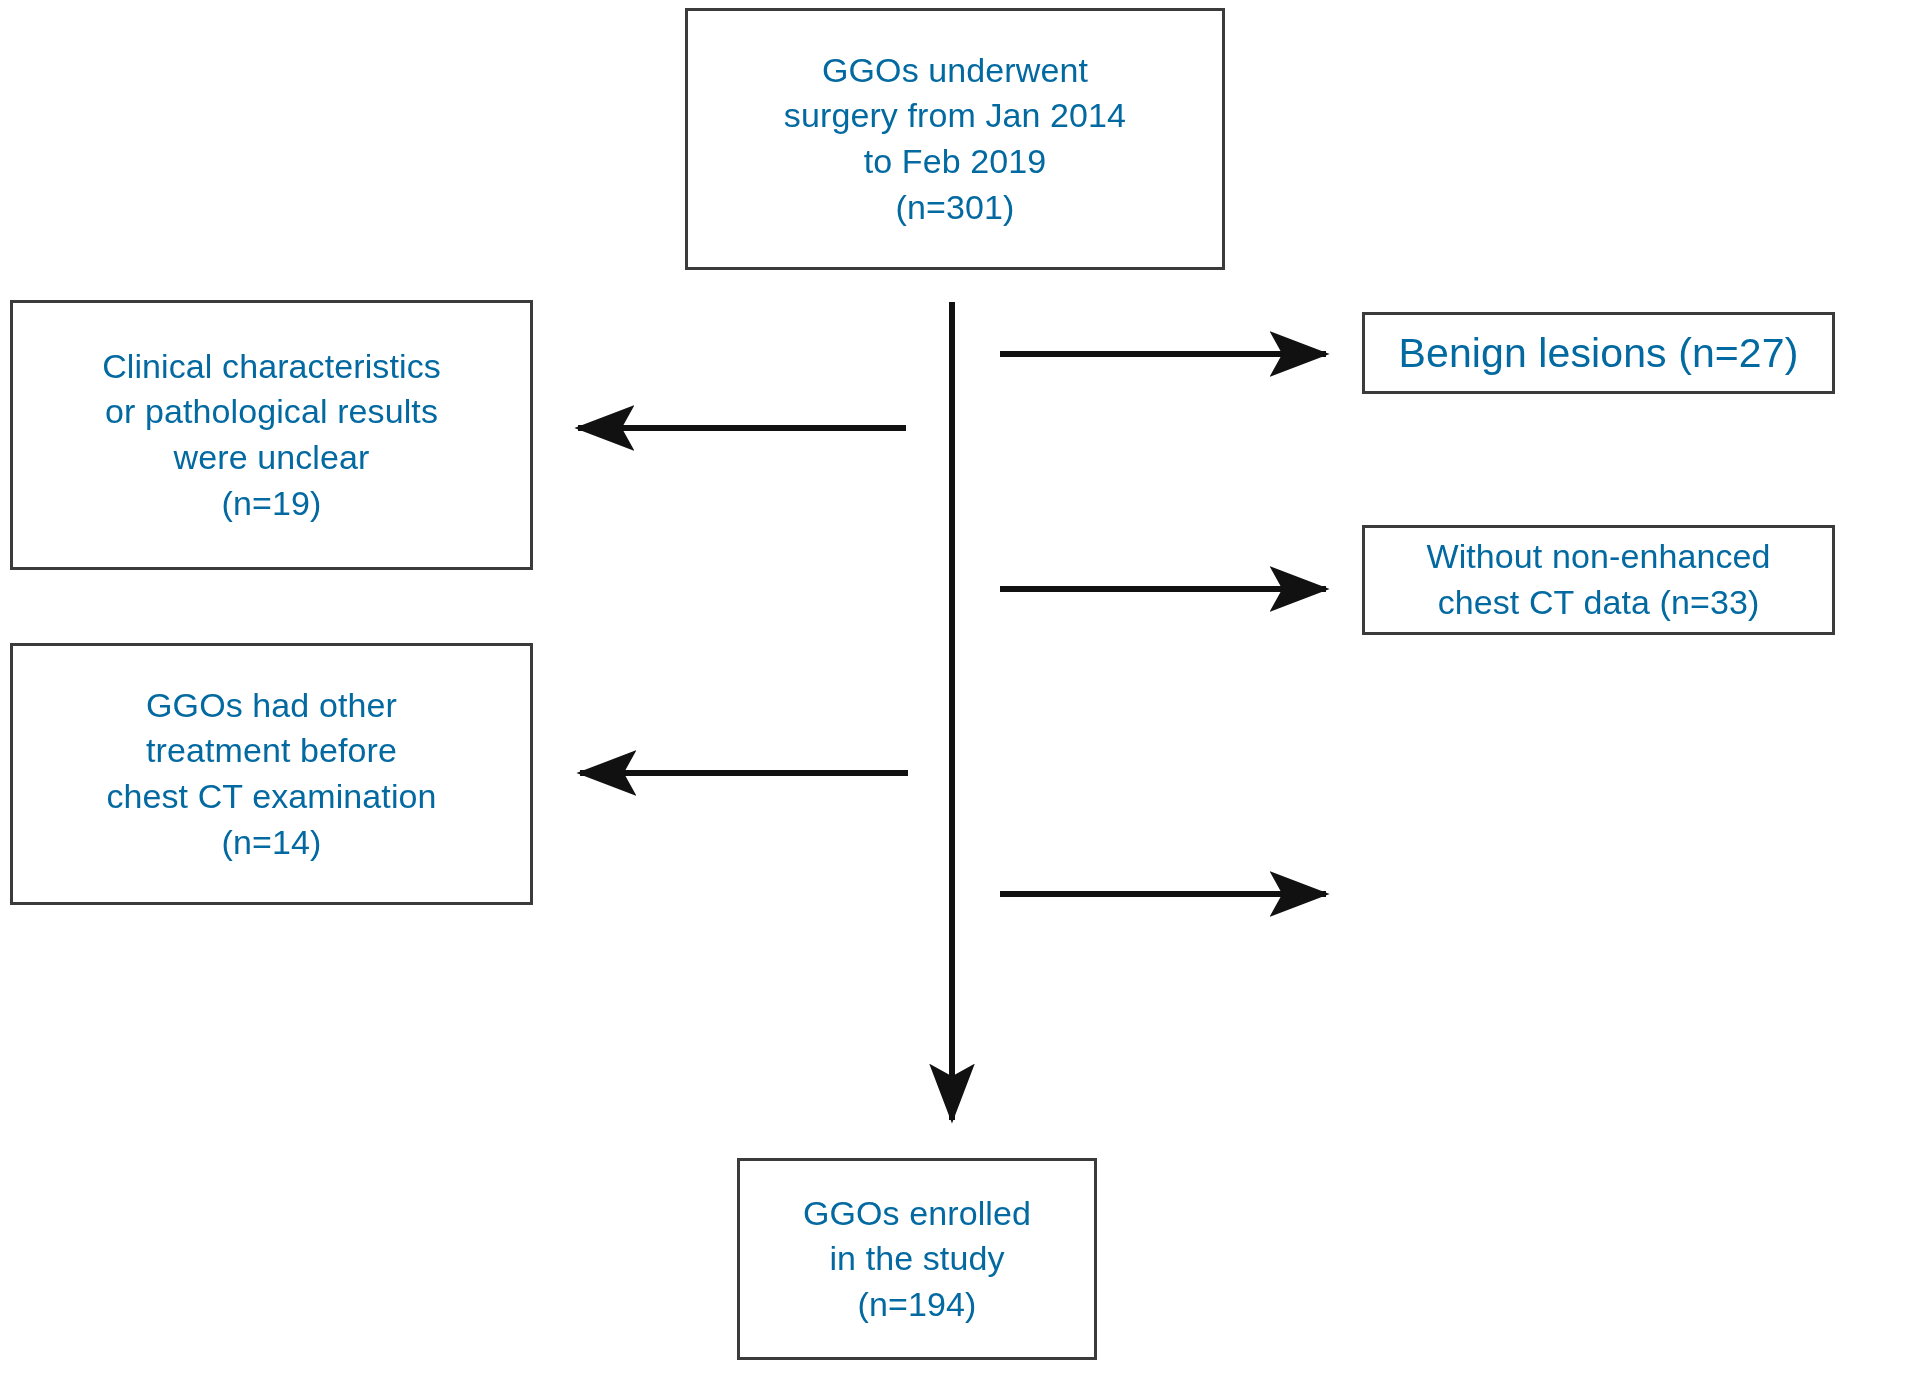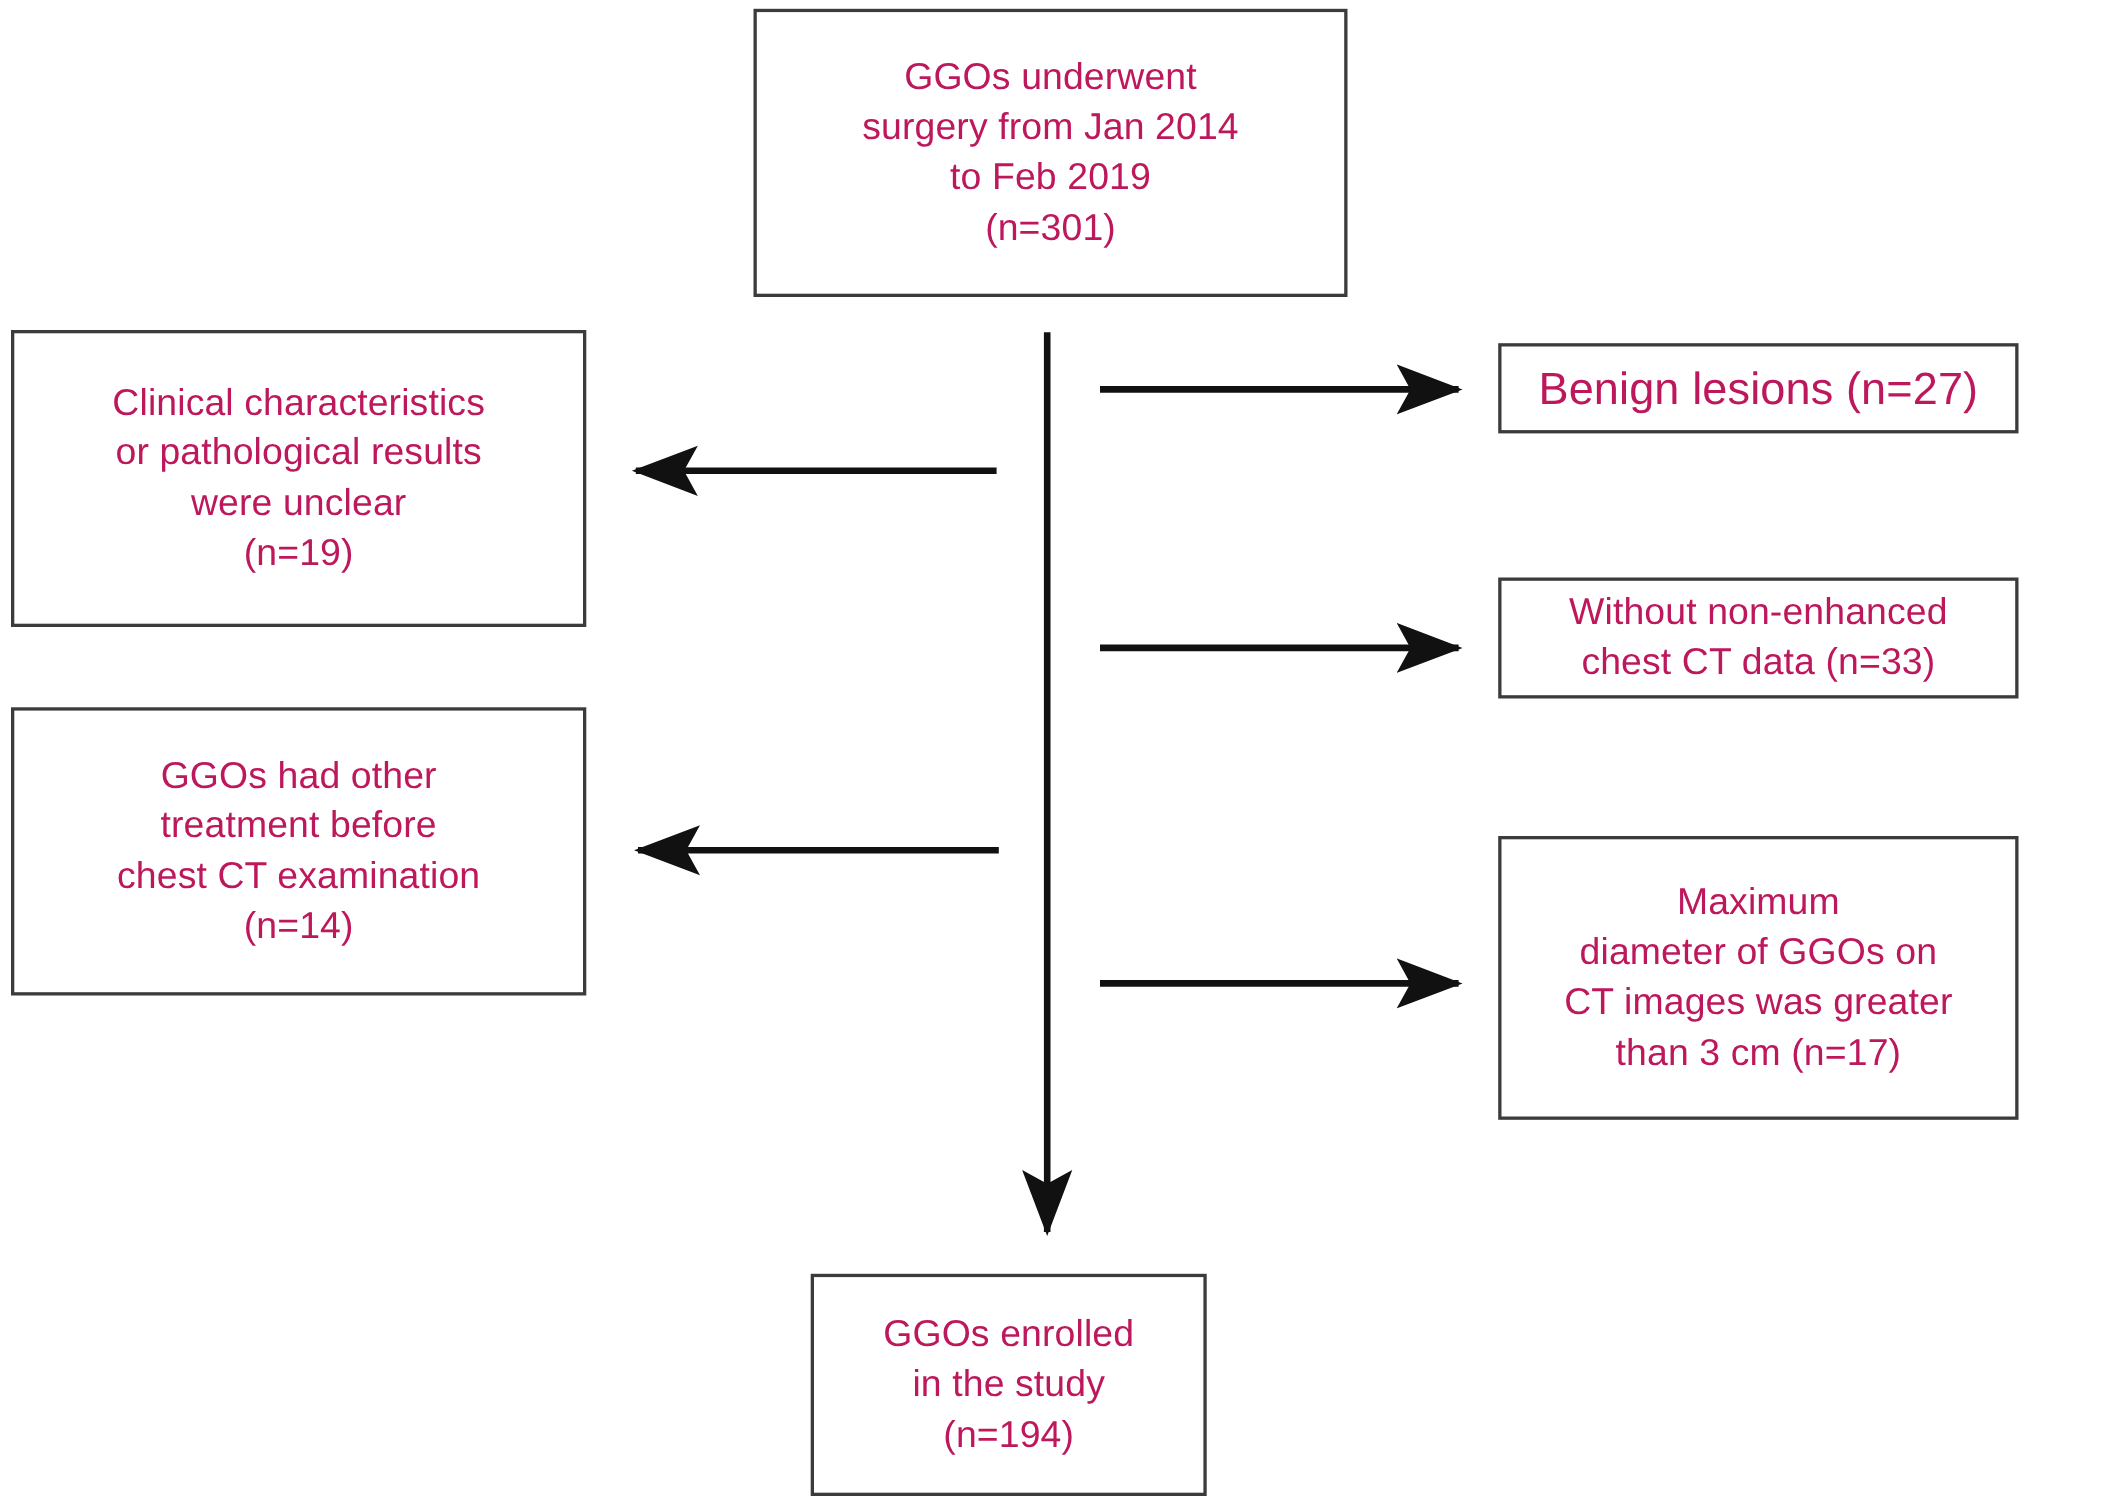--- a/index.html
+++ b/index.html
@@ -22,21 +22,21 @@
     border: 3px solid #3b3b3b;
     background: #ffffff;
     display: flex;
     align-items: center;
     justify-content: center;
     text-align: center;
   }
   .node .node-text {
     font-size: 34px;
     line-height: 1.34;
-    color: #be185d;
+    color: #0369a1;
     letter-spacing: 0.1px;
     white-space: pre-line;
     padding: 0 10px;
   }
   
   #node-source      { left: 685px;  top: 8px;    width: 540px; height: 262px; }
   #node-exclude-1   { left: 10px;   top: 300px;  width: 523px; height: 270px; }
   #node-exclude-2   { left: 10px;   top: 643px;  width: 523px; height: 262px; }
   #node-exclude-3   { left: 1362px; top: 312px;  width: 473px; height: 82px;  }
   #node-exclude-4   { left: 1362px; top: 525px;  width: 473px; height: 110px; }
@@ -113,26 +113,20 @@
 
   <div class="node" id="node-exclude-3">
     <div class="node-text">Benign lesions (n=27)</div>
   </div>
 
   <div class="node" id="node-exclude-4">
     <div class="node-text">Without non-enhanced
 chest CT data (n=33)</div>
   </div>
 
-  <div class="node" id="node-exclude-5">
-    <div class="node-text">Maximum
-diameter of GGOs on
-CT images was greater
-than 3 cm (n=17)</div>
-  </div>
 
   <div class="node" id="node-enrolled">
     <div class="node-text">GGOs enrolled
 in the study
 (n=194)</div>
   </div>
 
 </div>
 
 </body></html>

